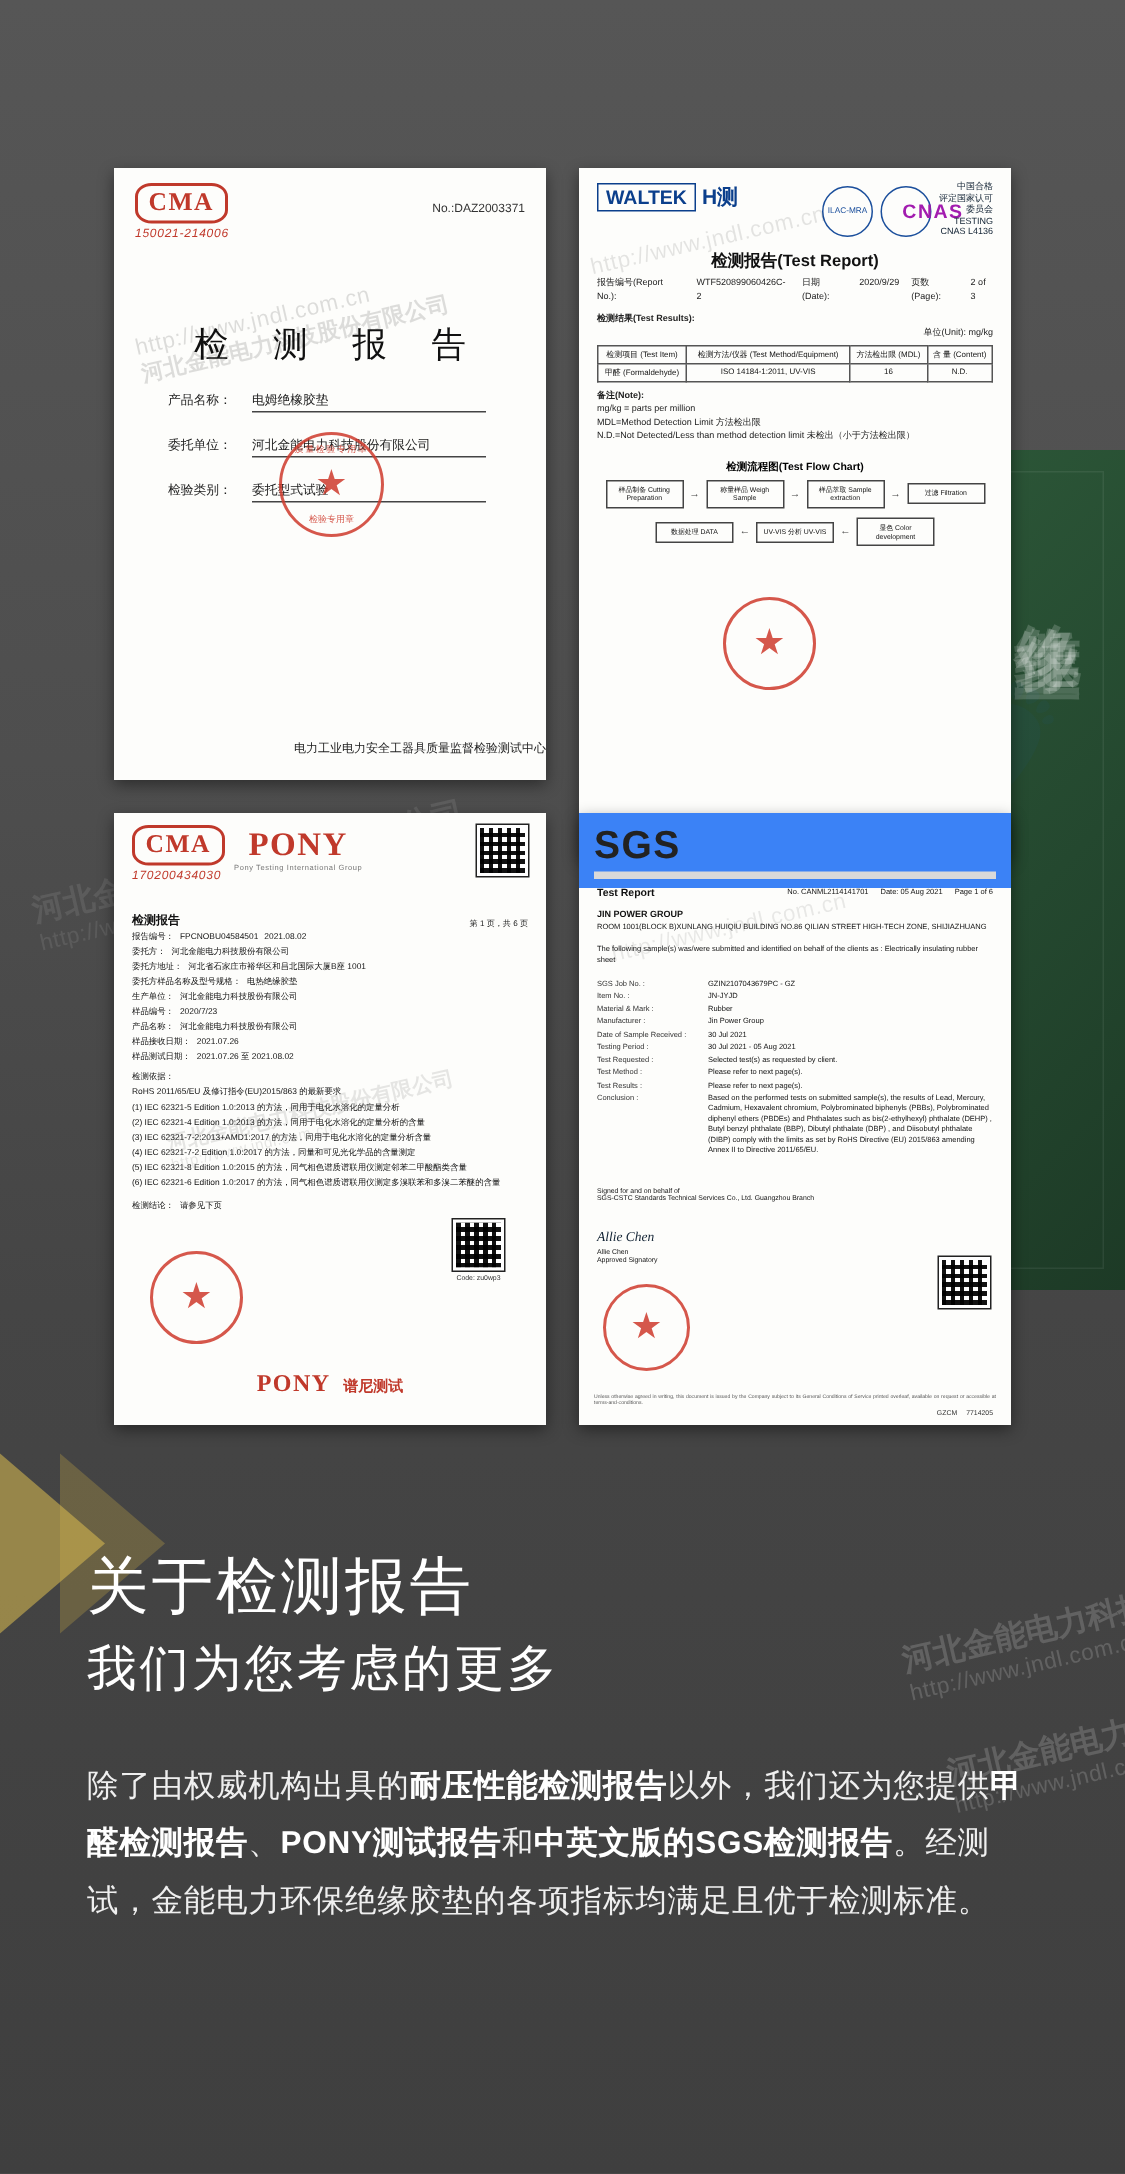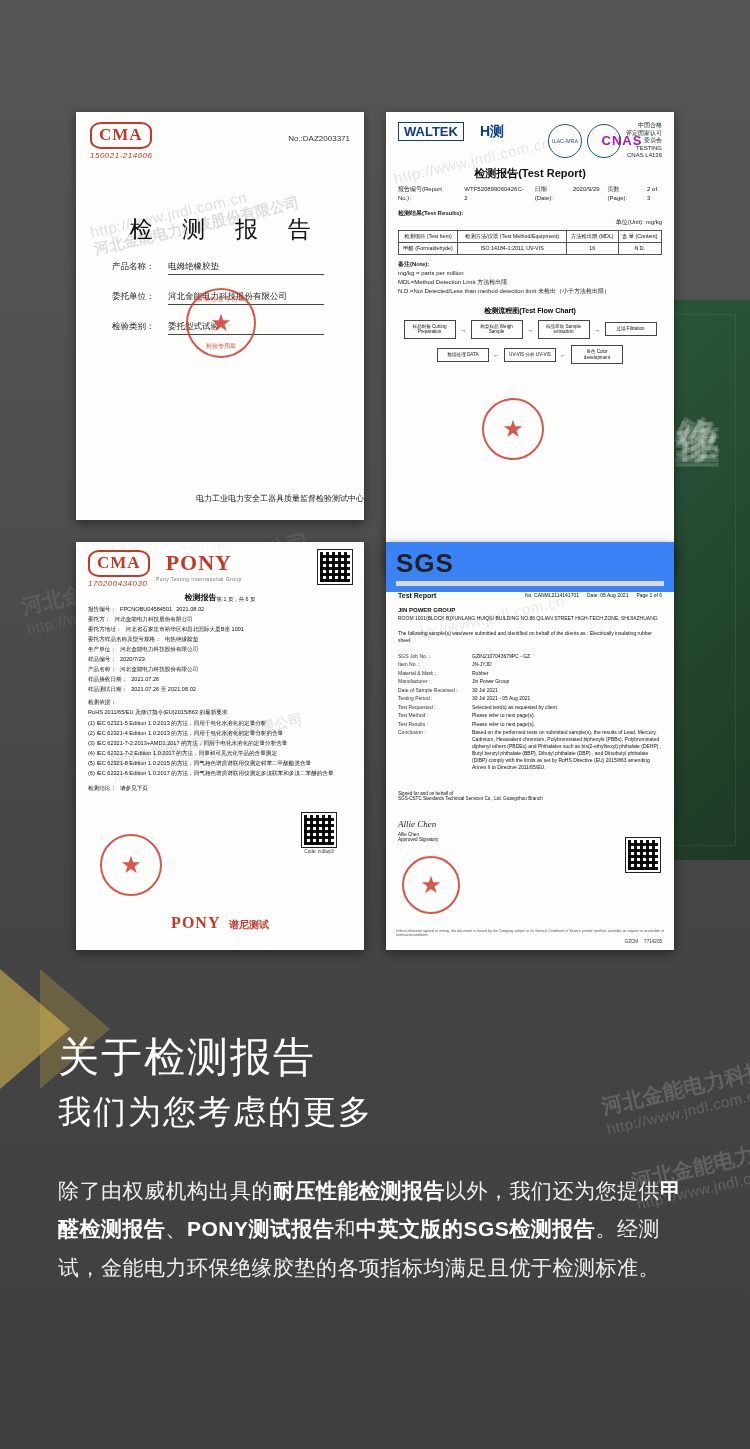--- a/index.html
+++ b/index.html
@@ -154,21 +154,21 @@
     text-align: center; font-size: 6px;
   }
 
   
   .row-between { display: flex; justify-content: space-between; align-items: flex-start; }
   .waltek {
     font-family: "Liberation Sans", sans-serif;
     font-weight: bold; font-size: 13px; color: #0b3f8c;
     border: 1px solid #0b3f8c; padding: 1px 5px;
   }
-  .hbrand { font-size: 14px; font-weight: bold; color: #0b3f8c; margin-left: 16px; }
+  .hbrand { font-size: 14px; font-weight: bold; color: #0b3f8c; margin-left: 4px; }
   .circ-badge {
     width: 34px; height: 34px; border-radius: 50%;
     border: 1px solid #1b4f9c; color: #1b4f9c;
     font-size: 5.5px; display: flex; align-items: center; justify-content: center;
     text-align: center; line-height: 1.1;
   }
   .cnas-box { text-align: right; font-size: 6px; color: #123; line-height: 1.25; }
   .cnas-big { font-size: 13px; font-weight: bold; color: #a21caf; letter-spacing: 1px; margin-left: 36px; }
   .ttl-c { text-align: center; font-size: 11px; font-weight: bold; margin: 6px 0 4px; color:#111; }
   .mini { font-size: 6px; color: #222; line-height: 1.5; }
@@ -422,21 +422,21 @@
           <div class="cma">CMA</div>
           <div class="cma-num">170200434030</div>
         </div>
         <div style="text-align:center;margin-right:70px;">
           <div class="pony">PONY</div>
           <div class="pony-sub">Pony Testing International Group</div>
         </div>
         <div class="qr"></div>
       </div>
 
-      <div style="display:flex;justify-content:center;align-items:flex-end;margin-top:4px;">
+      <div style="display:flex;justify-content:space-between;align-items:flex-end;margin-top:20px;">
         <div style="font-size:8px;font-weight:bold;color:#111;">检测报告</div>
         <div style="font-size:5.4px;color:#222;">第 1 页，共 6 页</div>
       </div>
 
       <div class="p-line" style="display:flex;gap:4px;">
         <span>报告编号：</span>
         <span>FPCNOBU04584501</span>
         <span>2021.08.02</span>
       </div>
       <div class="p-line" style="display:flex;gap:4px;">

